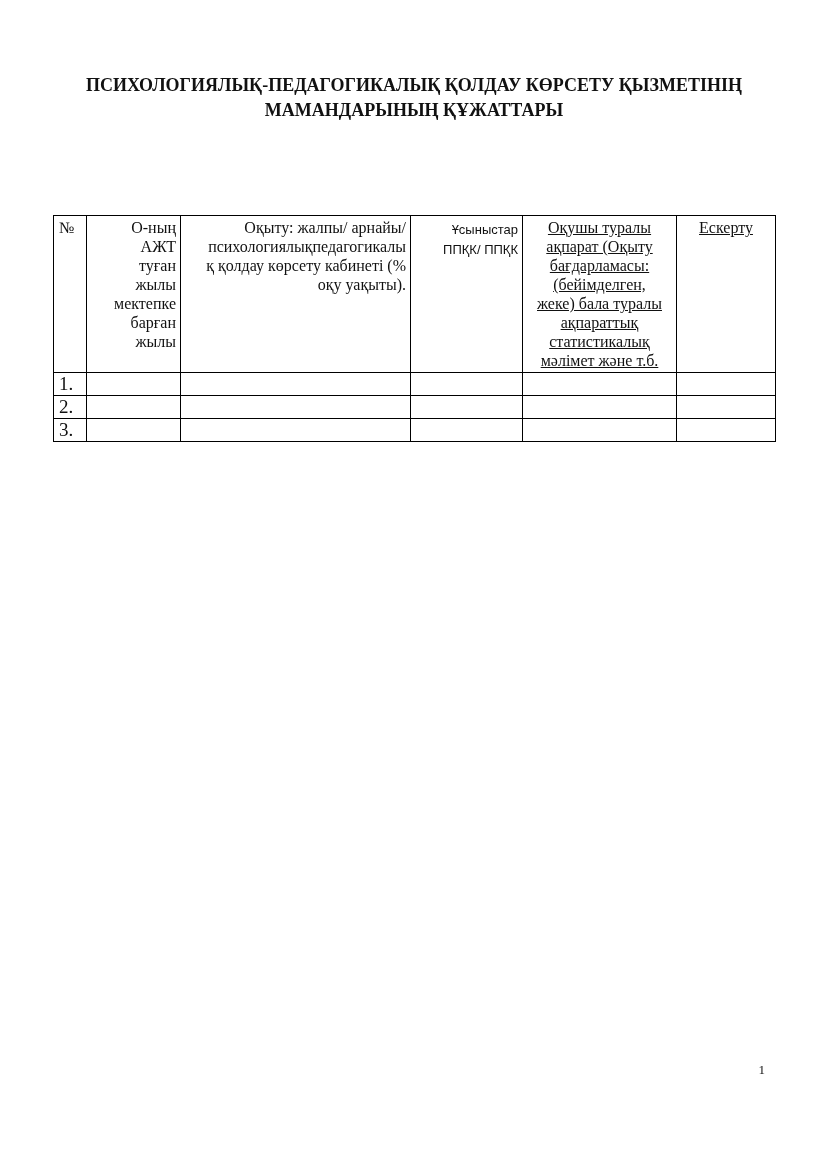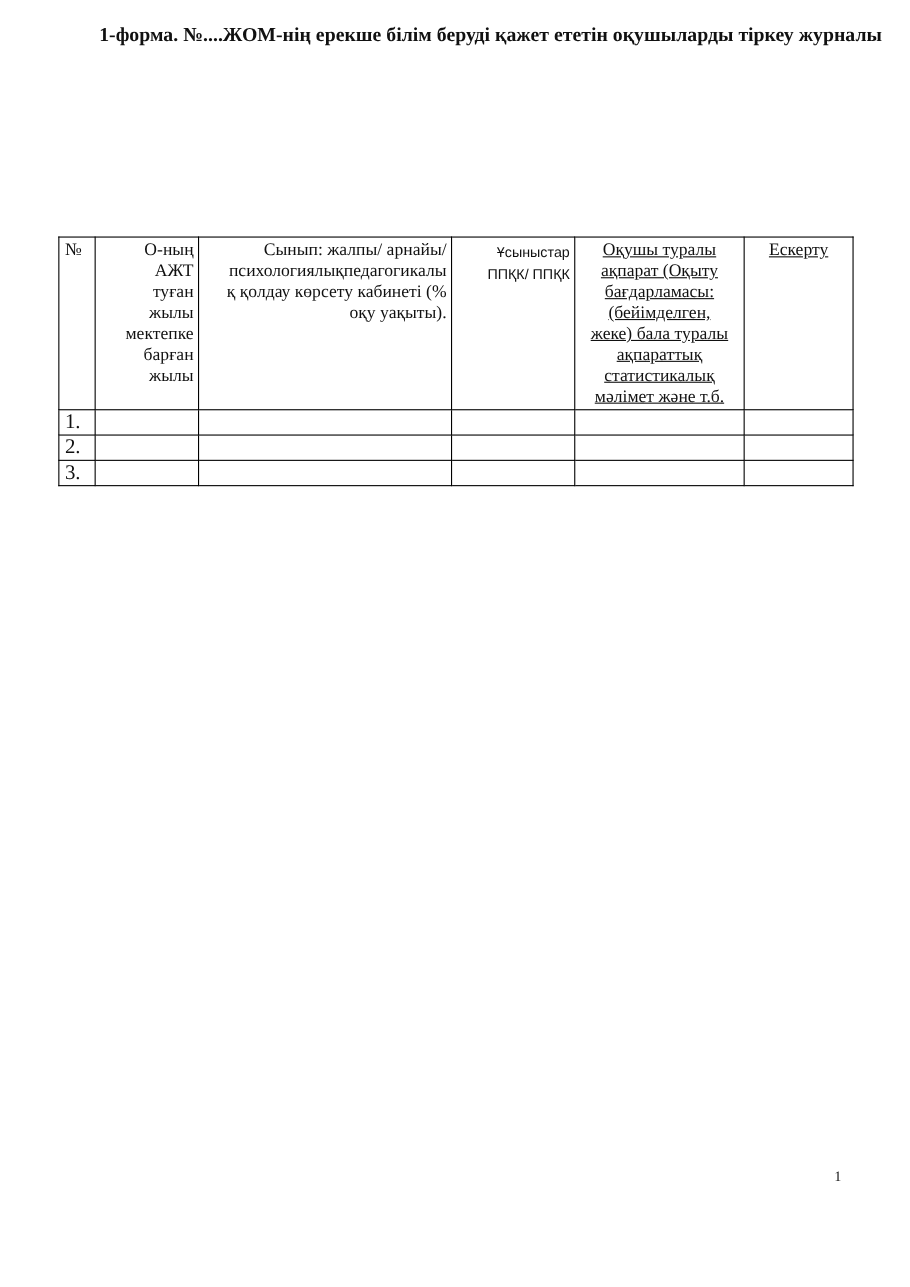--- a/index.html
+++ b/index.html
@@ -70,43 +70,43 @@
     right: 62px;
     font-size: 13px;
     line-height: 16px;
   }
 </style>
 </head>
 <body>
 
 <div class="page">
 
+  <div class="doc-title">ПСИХОЛОГИЯЛЫҚ-ПЕДАГОГИКАЛЫҚ ҚОЛДАУ КӨРСЕТУ ҚЫЗМЕТІНІҢ МАМАНДАРЫНЫҢ ҚҰЖАТТАРЫ</div>
 
-  <div class="doc-subtitle">1-форма. №....ЖОМ-нің ерекше білім беруді қажет ететін оқушыларды тіркеу журналы</div>
 
   <table class="reg-table">
     <colgroup>
       <col style="width:33px">
       <col style="width:94px">
       <col style="width:230px">
       <col style="width:112px">
       <col style="width:154px">
       <col style="width:99px">
     </colgroup>
     <thead>
       <tr>
         <th class="col-num">№</th>
         <th>О-ның
 АЖТ
 туған
 жылы
 мектепке
 барған
 жылы</th>
-        <th>Сынып: жалпы/ арнайы/
+        <th>Оқыту: жалпы/ арнайы/
 психологиялықпедагогикалы
 қ қолдау көрсету кабинеті (%
 оқу уақыты).</th>
         <th class="col-recs">Ұсыныстар
 ППҚК/ ППҚК</th>
         <th class="align-left">Оқушы туралы
 ақпарат (Оқыту
 бағдарламасы:
 (бейімделген,
 жеке) бала туралы

